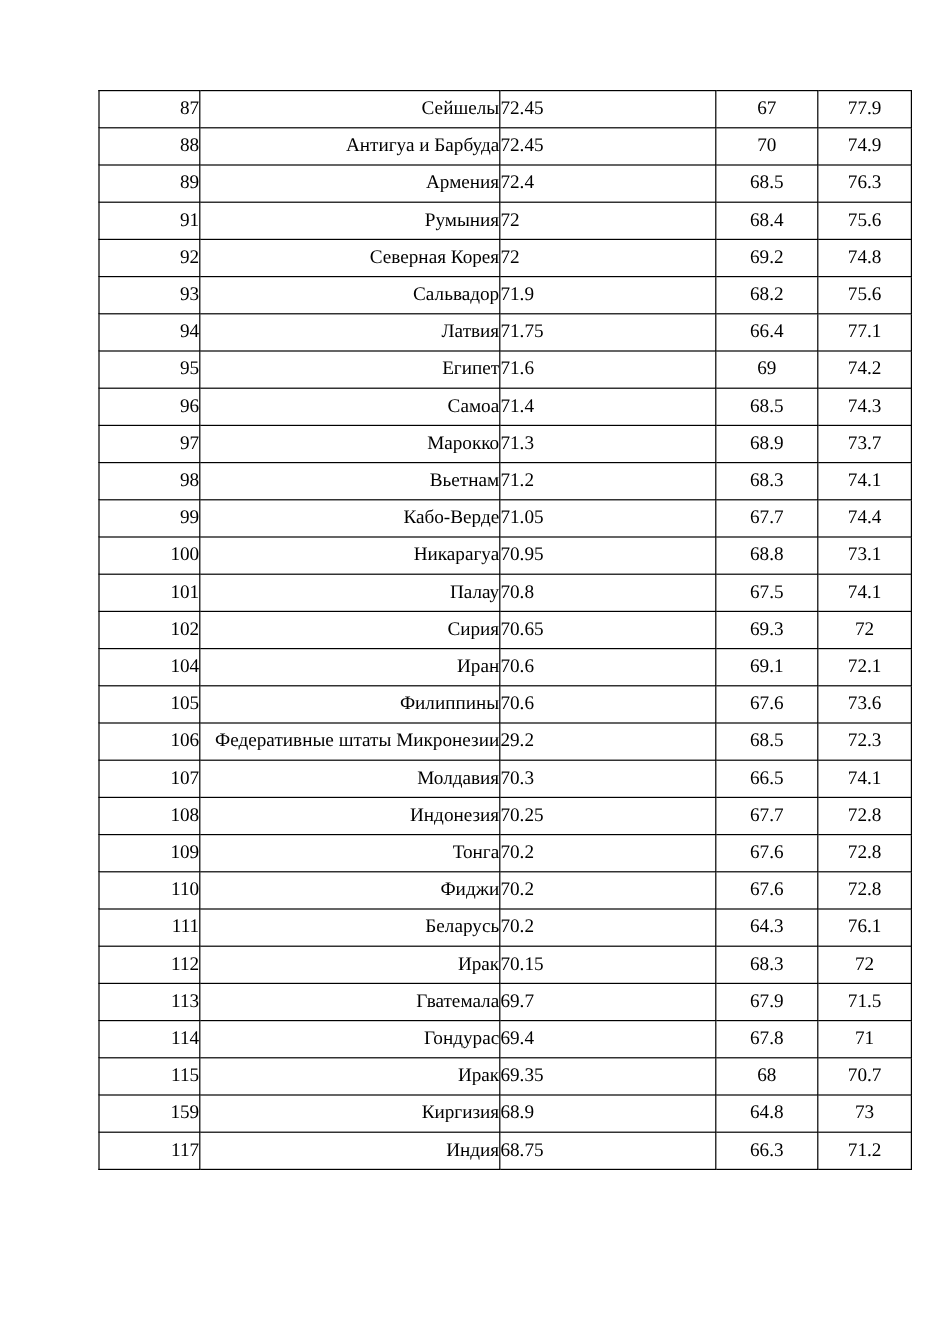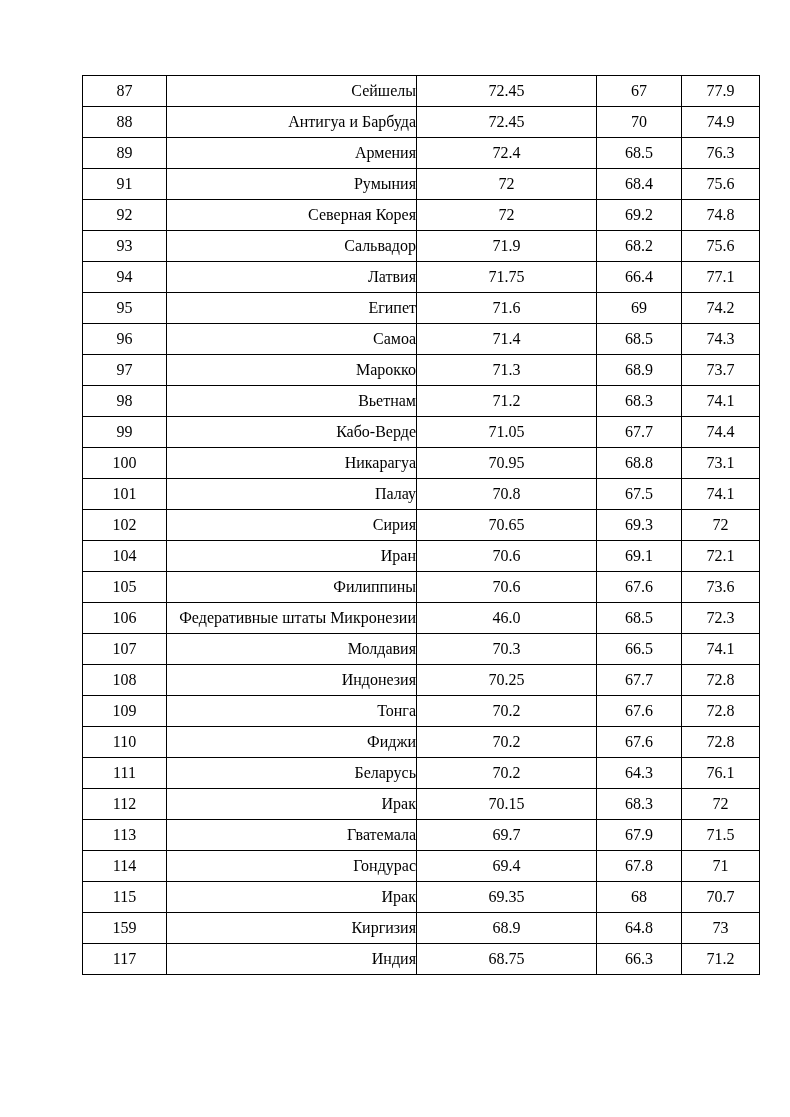--- a/index.html
+++ b/index.html
@@ -26,30 +26,30 @@
   }
   table.data-table td {
     border: 1px solid #000000;
     height: 30px;
     padding: 0;
     vertical-align: middle;
     line-height: 1.25;
   }
   td.col-rank {
     padding-left: 12px;
-    text-align: center;
+    text-align: right;
   }
   td.col-country {
     padding-left: 15px;
     padding-right: 25px;
     text-align: right;
   }
   td.col-overall {
     padding-left: 15px;
-    text-align: center;
+    text-align: left;
   }
   td.col-male, td.col-female {
     text-align: center;
   }
 </style>
 </head>
 <body>
 
 <div class="page">
   <table class="data-table">
@@ -176,21 +176,21 @@
         <tr>
           <td class="col-rank">105</td>
           <td class="col-country">Филиппины</td>
           <td class="col-overall">70.6</td>
           <td class="col-male">67.6</td>
           <td class="col-female">73.6</td>
         </tr>
         <tr>
           <td class="col-rank">106</td>
           <td class="col-country">Федеративные штаты Микронезии</td>
-          <td class="col-overall">46.0</td>
+          <td class="col-overall">29.2</td>
           <td class="col-male">68.5</td>
           <td class="col-female">72.3</td>
         </tr>
         <tr>
           <td class="col-rank">107</td>
           <td class="col-country">Молдавия</td>
           <td class="col-overall">70.3</td>
           <td class="col-male">66.5</td>
           <td class="col-female">74.1</td>
         </tr>

